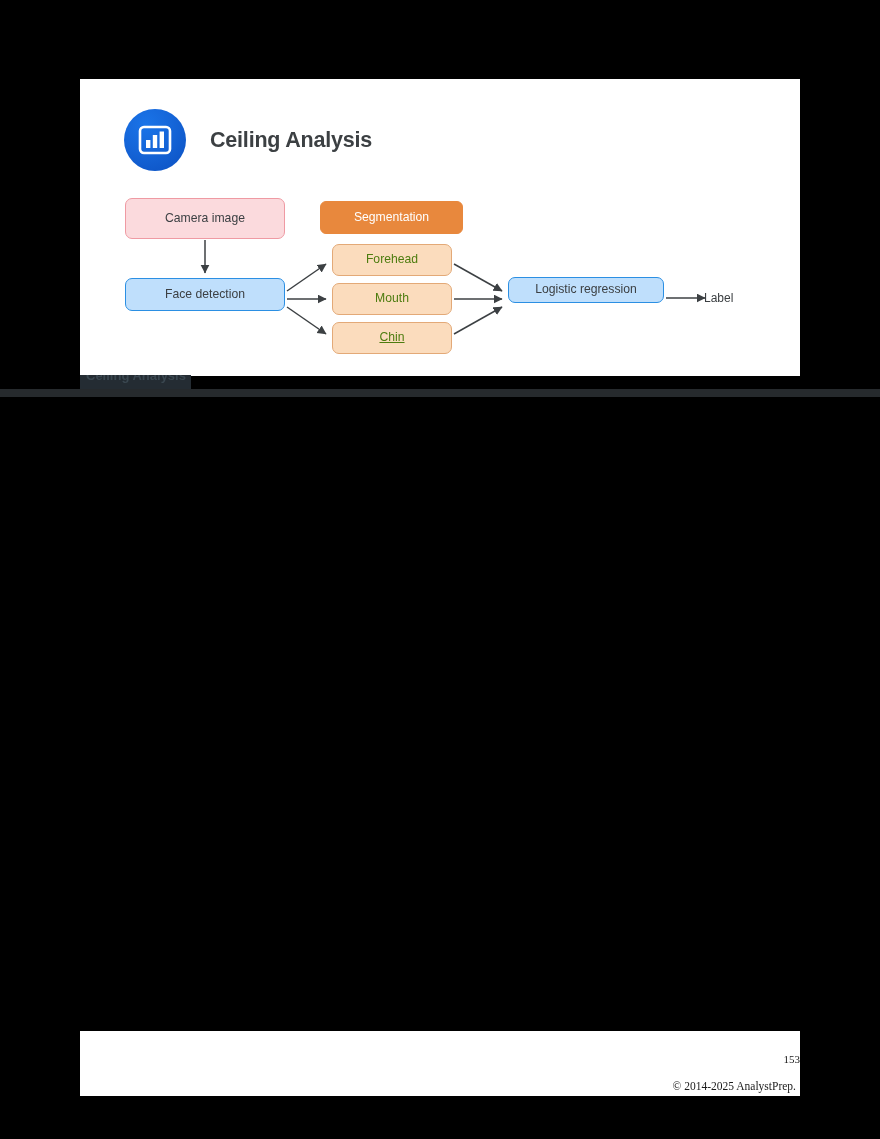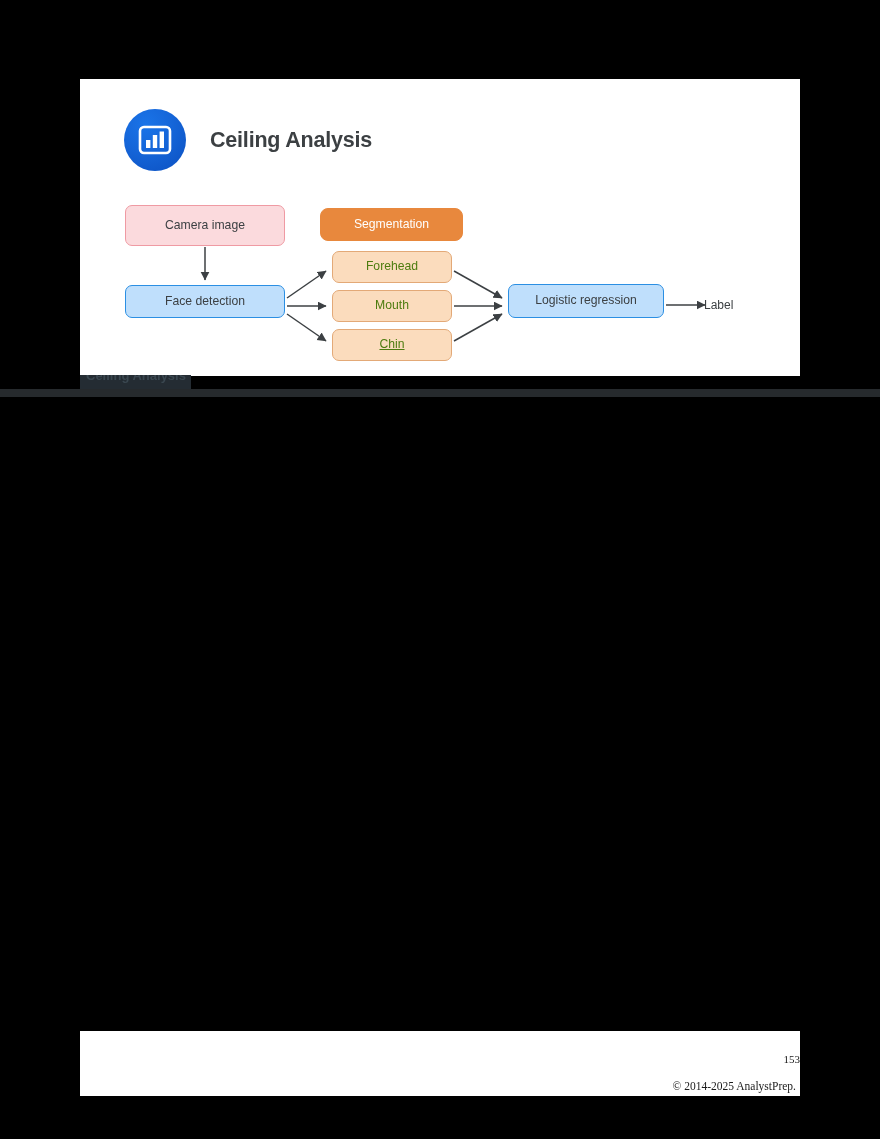--- a/index.html
+++ b/index.html
@@ -50,21 +50,21 @@
     font-weight: bold;
     color: #3c4043;
     letter-spacing: -0.2px;
     white-space: nowrap;
   }
 
   
   #diagram {
     position: absolute;
     left: 0;
-    top: 7px;
+    top: 0;
     width: 720px;
     height: 297px;
   }
   #diagram-svg {
     position: absolute;
     left: 0;
     top: 0;
   }
   .node {
     position: absolute;
@@ -211,37 +211,37 @@
     </svg>
 
     <div class="node node-camera" style="left:45px; top:119px; width:160px; height:41px;">
       <span>Camera image</span>
     </div>
 
     <div class="node node-face" style="left:45px; top:199px; width:160px; height:33px;">
       <span>Face detection</span>
     </div>
 
-    <div class="node node-segmentation" style="left:240px; top:122px; width:143px; height:33px;border-radius:8px;">
+    <div class="node node-segmentation" style="left:240px; top:122px; width:143px; height:33px;">
       <span>Segmentation</span>
     </div>
 
     <div class="node node-part" style="left:252px; top:165px; width:120px; height:32px;">
       <span>Forehead</span>
     </div>
 
     <div class="node node-part" style="left:252px; top:204px; width:120px; height:32px;">
       <span>Mouth</span>
     </div>
 
     <div class="node node-part" style="left:252px; top:243px; width:120px; height:32px;text-decoration:underline;">
       <span>Chin</span>
     </div>
 
-    <div class="node node-logreg" style="left:428px; top:198px; width:156px; height:34px;">
+    <div class="node node-logreg" style="left:428px; top:198px; width:156px; height:26px;">
       <span>Logistic regression</span>
     </div>
 
     <div class="label-text" style="left:624px; top:212px;">Label</div>
 
   </div>
 </div>
 
 <div id="caption-band">
   <span id="caption-band-text">Ceiling Analysis</span>

